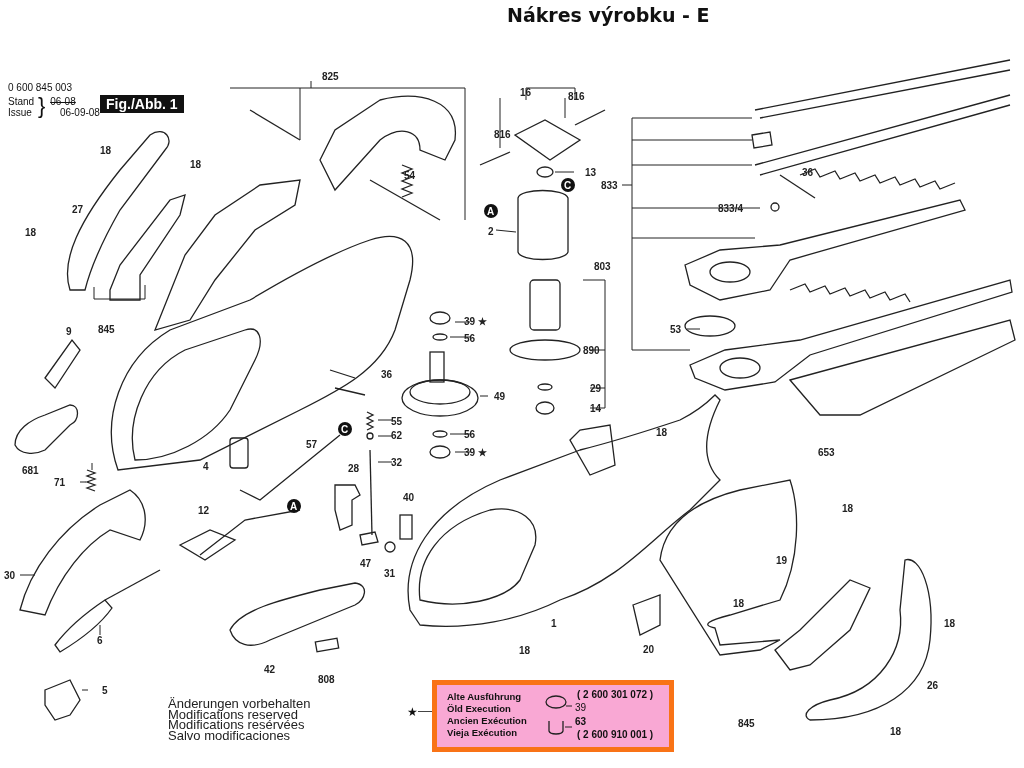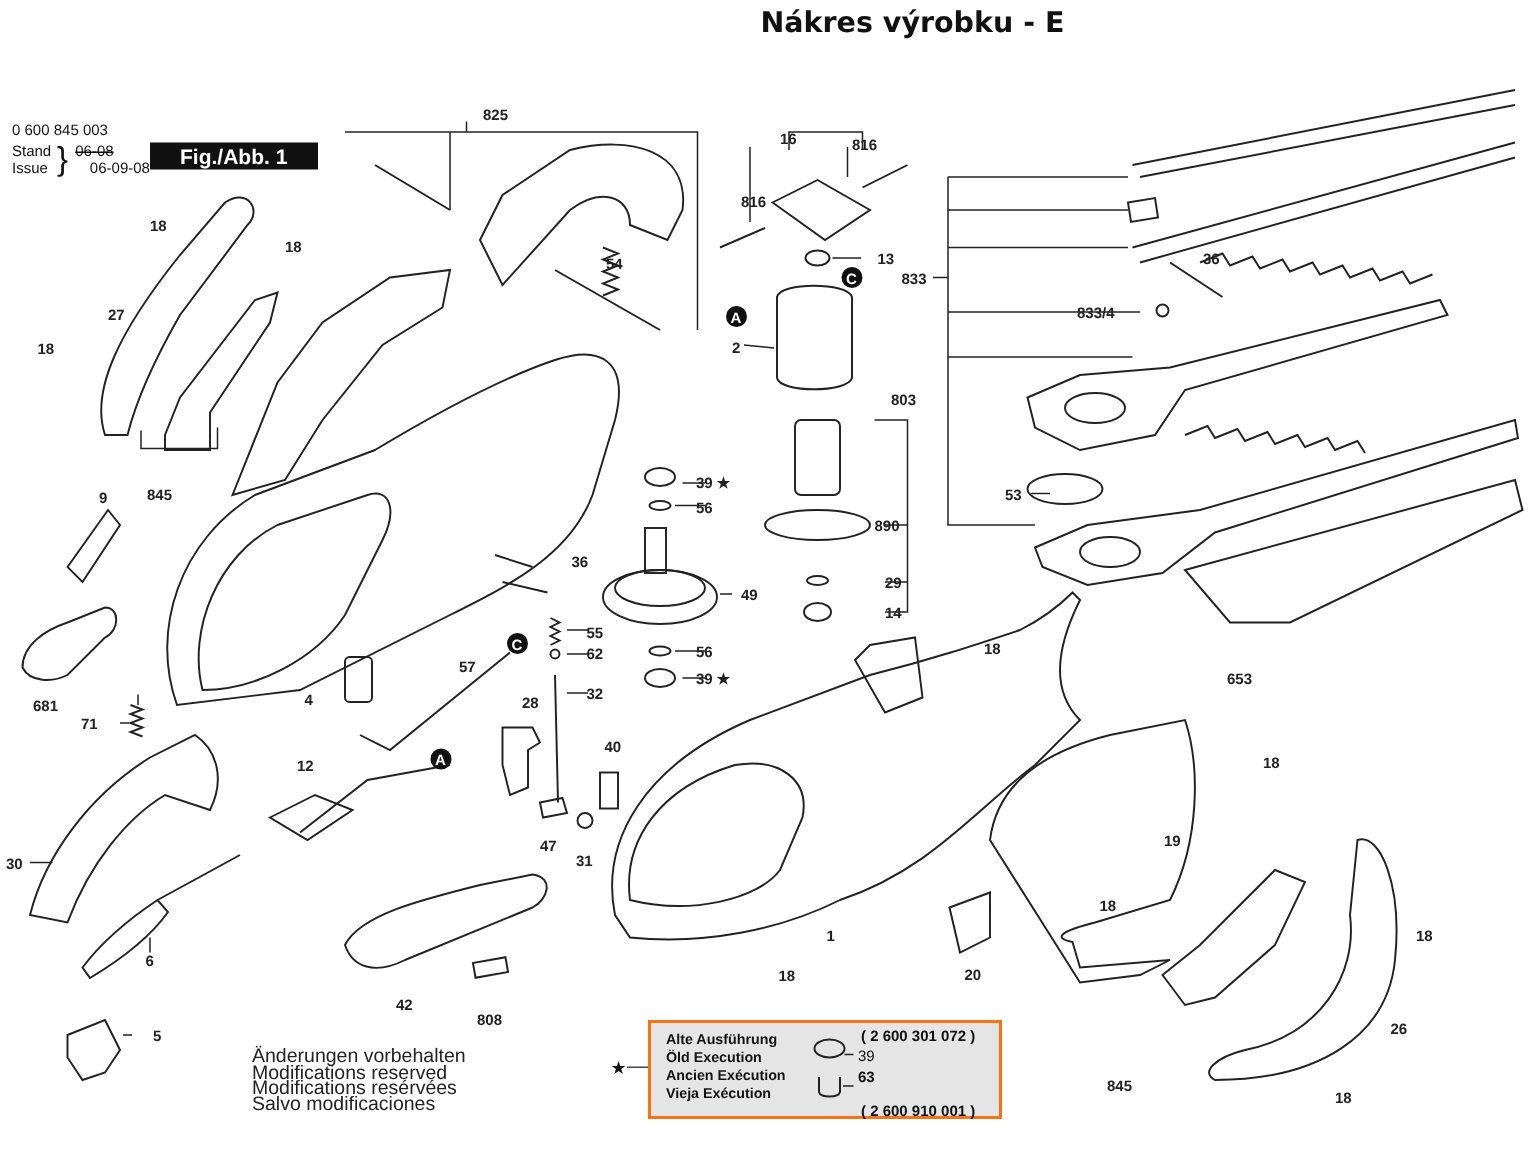--- a/index.html
+++ b/index.html
@@ -3,28 +3,28 @@
 <meta charset="utf-8">
 <style>
   html, body { margin:0; padding:0; background:#fff; }
   body { width:1024px; height:768px; position:relative; overflow:hidden; font-family:"Liberation Sans", sans-serif; color:#111; }
   .title { position:absolute; left:507px; top:4px; font-family:"DejaVu Sans", sans-serif; font-weight:bold; font-size:19px; color:#111; }
   .docno { position:absolute; left:8px; top:82px; font-size:10px; }
   .stand { position:absolute; left:8px; top:96px; font-size:10px; line-height:11px; }
   .stand .strike { text-decoration:line-through; margin-left:16px; }
   .stand .date { margin-left:28px; }
   .brace { position:absolute; left:38px; top:96px; font-size:22px; line-height:20px; }
-  .fig { position:absolute; left:100px; top:95px; background:#111; color:#fff; font-weight:bold; font-size:14px; padding:1px 20px; }
+  .fig { position:absolute; left:100px; top:95px; background:#111; color:#fff; font-weight:bold; font-size:14px; padding:1px 6px; }
   svg.diagram { position:absolute; left:0; top:0; }
   .lbl { font-family:"Liberation Sans", sans-serif; font-size:10px; font-weight:bold; fill:#222; }
   .mods { position:absolute; left:168px; top:699px; font-size:13px; line-height:10.5px; color:#222; }
-  .legend { position:absolute; left:432px; top:680px; width:232px; height:62px; border:2px solid #f97316; background:#e5e5e5; }
+  .legend { position:absolute; left:432px; top:680px; width:232px; height:62px; border:5px solid #f97316; background:#f9a8d4; }
   .legend .txt { position:absolute; left:10px; top:6px; font-size:9.5px; font-weight:bold; line-height:12px; }
   .legend .pn1 { position:absolute; left:140px; top:4px; font-size:10px; font-weight:bold; }
-  .legend .pn2 { position:absolute; left:140px; top:44px; font-size:10px; font-weight:bold;margin-top:10px; }
+  .legend .pn2 { position:absolute; left:140px; top:44px; font-size:10px; font-weight:bold; }
   .legend .r39 { position:absolute; left:138px; top:17px; font-size:10px; font-weight:normal; }
   .legend .r63 { position:absolute; left:138px; top:31px; font-size:10px; font-weight:bold;text-align:right; }
   .star-mark { position:absolute; left:407px; top:705px; font-size:12px; }
   .star-line { position:absolute; left:418px; top:711px; width:14px; border-top:1px solid #444; }
 </style>
 </head>
 <body>
 
 <div class="title">Nákres výrobku - E</div>
 <div class="docno">0 600 845 003</div>

